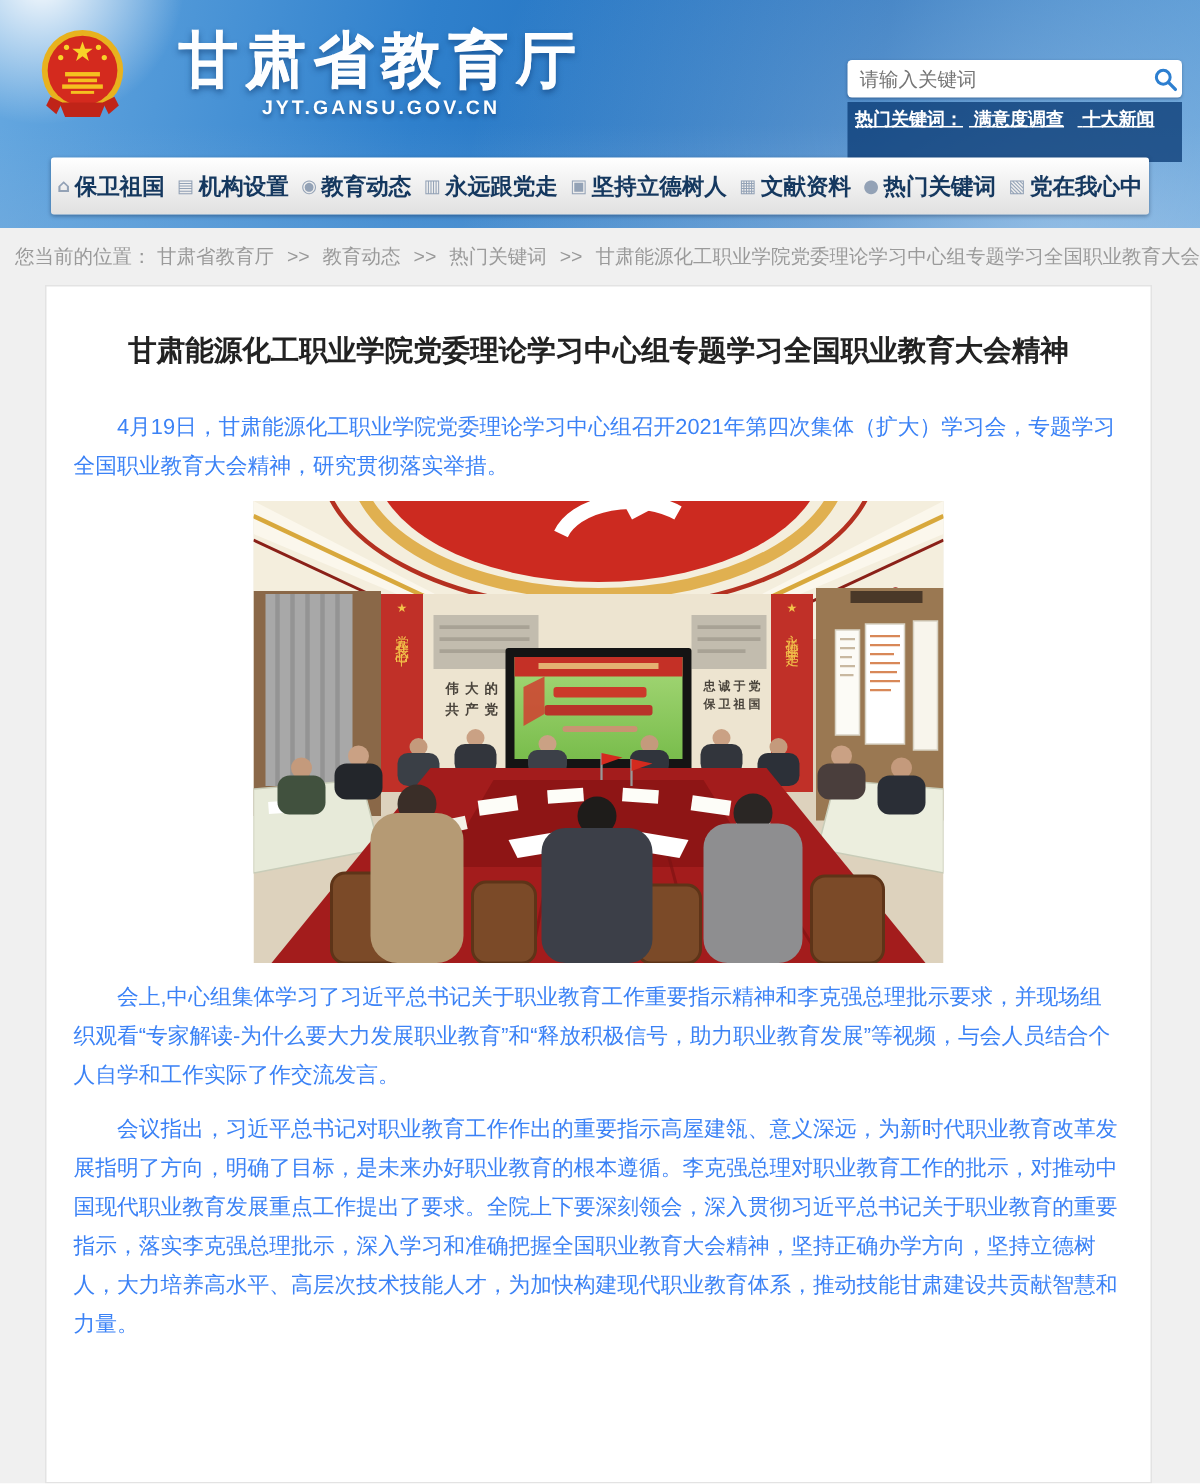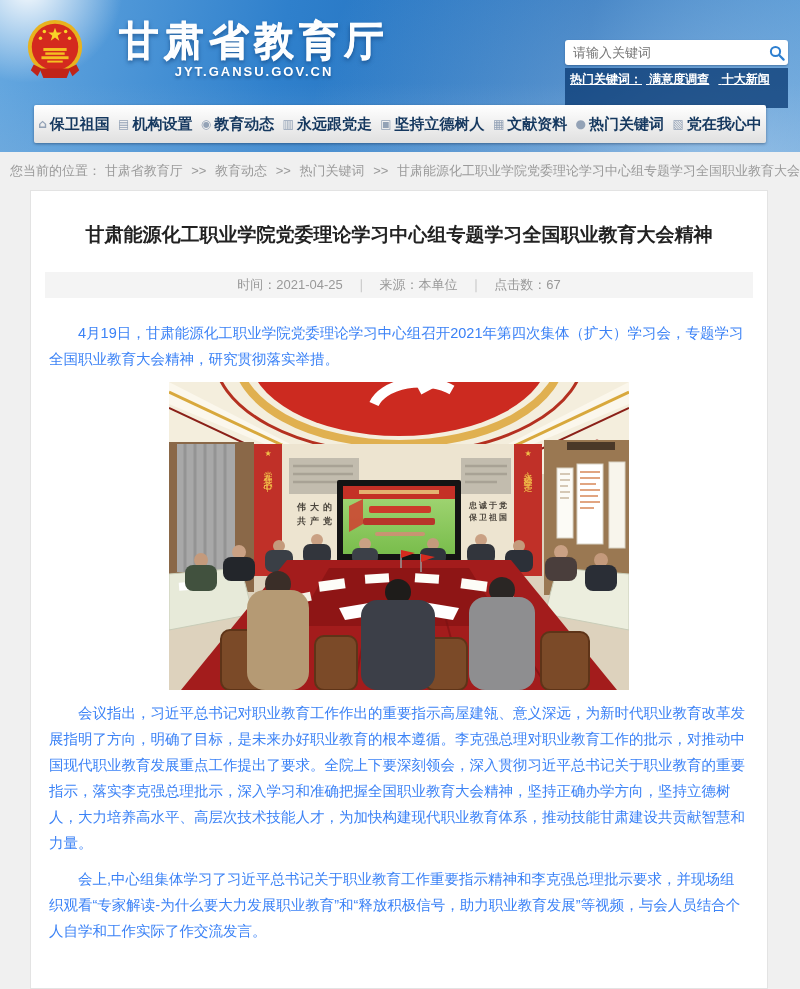--- a/index.html
+++ b/index.html
@@ -176,23 +176,20 @@
     <a>教育动态</a>
     <span class="crumb-sep">&gt;&gt;</span>
     <a>热门关键词</a>
     <span class="crumb-sep">&gt;&gt;</span>
     <span>甘肃能源化工职业学院党委理论学习中心组专题学习全国职业教育大会精神</span>
   </div>
 
   <main class="panel">
     <h1 class="article-title">甘肃能源化工职业学院党委理论学习中心组专题学习全国职业教育大会精神</h1>
 
-    <div class="meta-bar">
-      <span>时间：</span><span>2021-04-25</span><span class="divider">｜</span><span>来源：</span><span>本单位</span><span class="divider">｜</span><span>点击数：</span><span>67</span>
-    </div>
 
     <div class="article-body">
       <p>4月19日，甘肃能源化工职业学院党委理论学习中心组召开2021年第四次集体（扩大）学习会，专题学习全国职业教育大会精神，研究贯彻落实举措。</p>
 
       <figure class="photo-fig">
         <svg width="460" height="308" viewBox="0 0 460 308">
           <defs>
             <linearGradient id="scr" x1="0" y1="0" x2="0" y2="1">
               <stop offset="0" stop-color="#a6d878"></stop>
                 <stop offset="1" stop-color="#79bd4c"></stop>
@@ -323,18 +320,18 @@
             <circle cx="109" cy="202" r="13" fill="#3a2e28"></circle>
             <rect x="78" y="208" width="62" height="100" rx="18" fill="#b59a74"></rect>
             <circle cx="229" cy="210" r="13" fill="#1e1c1a"></circle>
             <rect x="192" y="218" width="74" height="90" rx="16" fill="#3c3f48"></rect>
             <circle cx="333" cy="208" r="13" fill="#2a2624"></circle>
             <rect x="300" y="215" width="66" height="93" rx="16" fill="#8e8e90"></rect>
           </g>
         </svg>
       </figure>
 
+      <p>会上,中心组集体学习了习近平总书记关于职业教育工作重要指示精神和李克强总理批示要求，并现场组织观看“专家解读-为什么要大力发展职业教育”和“释放积极信号，助力职业教育发展”等视频，与会人员结合个人自学和工作实际了作交流发言。</p>
       <p>会议指出，习近平总书记对职业教育工作作出的重要指示高屋建瓴、意义深远，为新时代职业教育改革发展指明了方向，明确了目标，是未来办好职业教育的根本遵循。李克强总理对职业教育工作的批示，对推动中国现代职业教育发展重点工作提出了要求。全院上下要深刻领会，深入贯彻习近平总书记关于职业教育的重要指示，落实李克强总理批示，深入学习和准确把握全国职业教育大会精神，坚持正确办学方向，坚持立德树人，大力培养高水平、高层次技术技能人才，为加快构建现代职业教育体系，推动技能甘肃建设共贡献智慧和力量。</p>
-      <p>会上,中心组集体学习了习近平总书记关于职业教育工作重要指示精神和李克强总理批示要求，并现场组织观看“专家解读-为什么要大力发展职业教育”和“释放积极信号，助力职业教育发展”等视频，与会人员结合个人自学和工作实际了作交流发言。</p>
     </div>
 
   </main>
 </div>
 
 </body></html>

